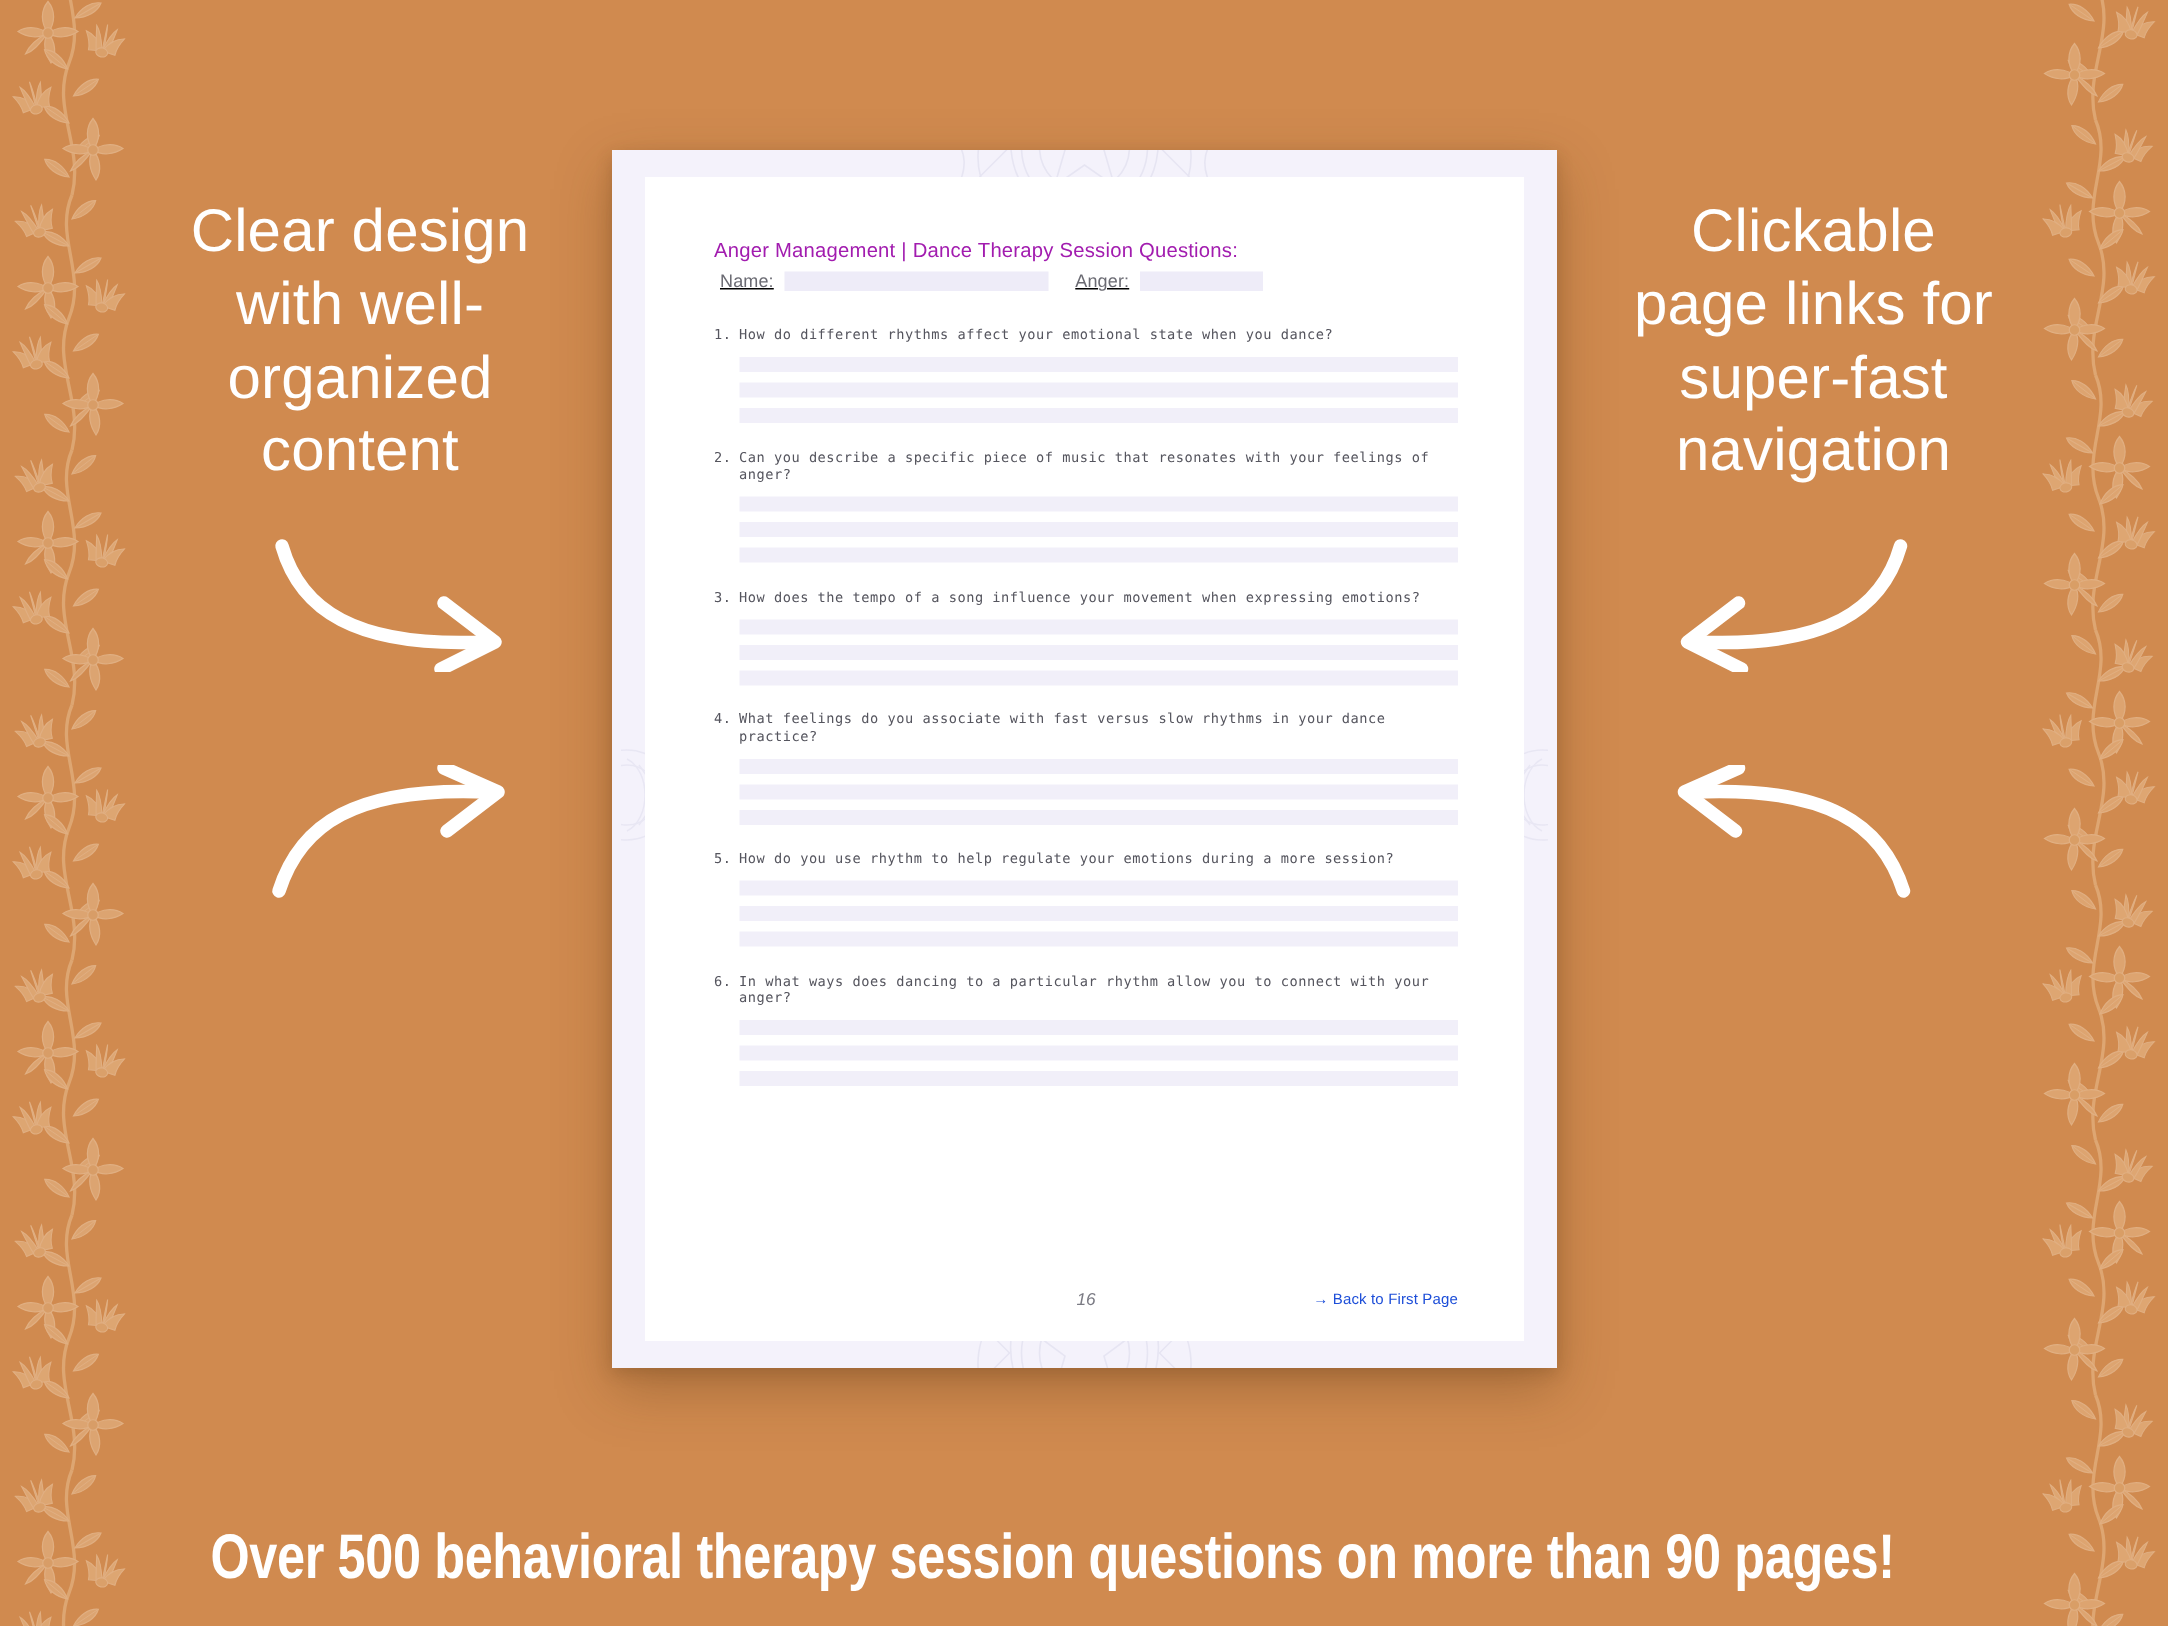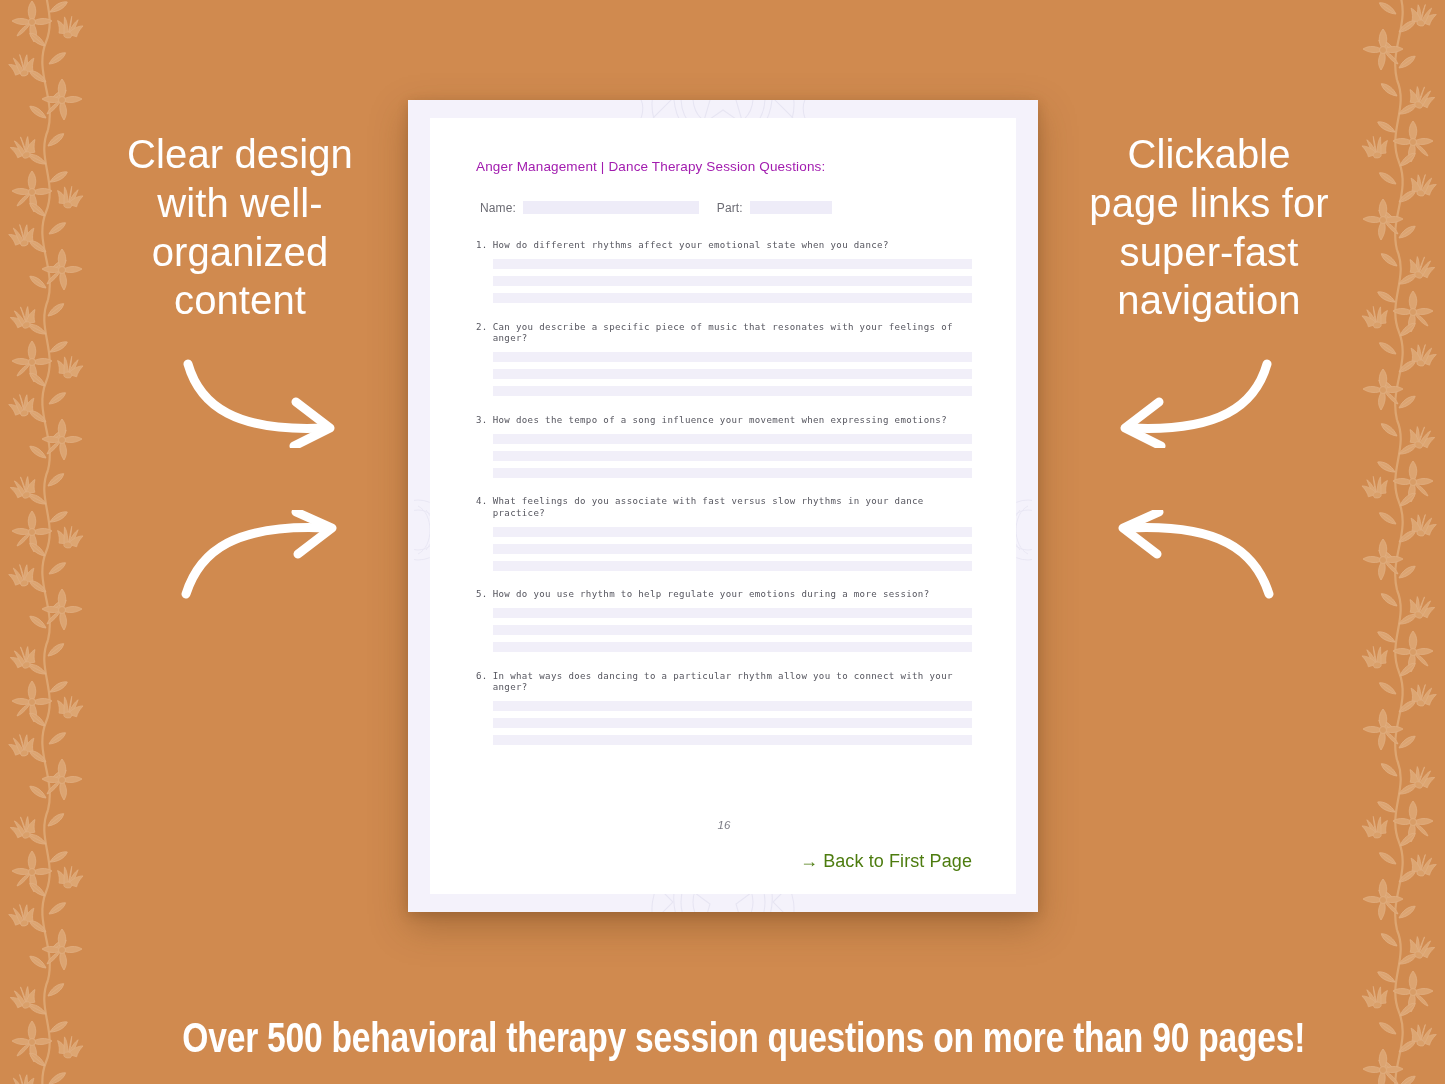--- a/index.html
+++ b/index.html
@@ -102,23 +102,23 @@
     font-size: 13.5px;
     font-weight: 400;
     color: #a21caf;
     line-height: 1.95;
     letter-spacing: 0.15px;
   }
 
   
   .meta-row {
     display: flex;
-    align-items: flex-start;
-    margin-top: 21px;
+    align-items: center;
     padding-left: 4px;
+    text-decoration: underline;
   }
   .meta-label {
     font-size: 12px;
     color: #6b6b73;
     letter-spacing: 0.1px;
   }
   .meta-fill {
     height: 13px;
     background: #eeecf8;
     margin-left: 7px;
@@ -164,37 +164,36 @@
   .footer-pagenum {
     position: absolute;
     left: 0; right: 0;
     text-align: center;
     font-size: 11.5px;
     color: #7b7b84;
     font-style: italic;
   }
   .footer-link {
     margin-left: auto;
-    font-size: 18px;
-    color: #4d7c0f;
+    font-size: 10px;
+    color: #1d4ed8;
     letter-spacing: 0.1px;
     text-decoration: none;
-    margin-top: 32px;
   }
 
   
   .bottom-banner {
     position: absolute;
     left: 0;
     bottom: 0;
     width: 1445px;
     height: 92px;
     display: flex;
     align-items: center;
-    justify-content: flex-end;
+    justify-content: flex-start;
     z-index: 5;
   }
   .banner-text {
     color: #ffffff;
     font-family: "Liberation Sans Narrow", "Liberation Sans", sans-serif;
     font-weight: 700;
     font-size: 42px;
     letter-spacing: -0.3px;
     transform: scaleX(0.80);
     transform-origin: center;
@@ -349,21 +348,21 @@
     <div class="page">
 
       <div class="doc-title">
         <div>Anger Management | Dance Therapy Session Questions:</div>
       </div>
 
       <div class="meta-row">
         <span class="meta-label">Name:</span>
         <span class="meta-fill name"></span>
         <span class="meta-gap"></span>
-        <span class="meta-label">Part:</span>
+        <span class="meta-label">Anger:</span>
         <span class="meta-fill date"></span>
       </div>
 
       <div class="questions" id="questions-container">
           <div class="q-block">
             <div class="q-text">
               <span class="q-num">1.</span>
               <span>How do different rhythms affect your emotional state when you dance?</span>
             </div>
             <div class="ans-lines">

